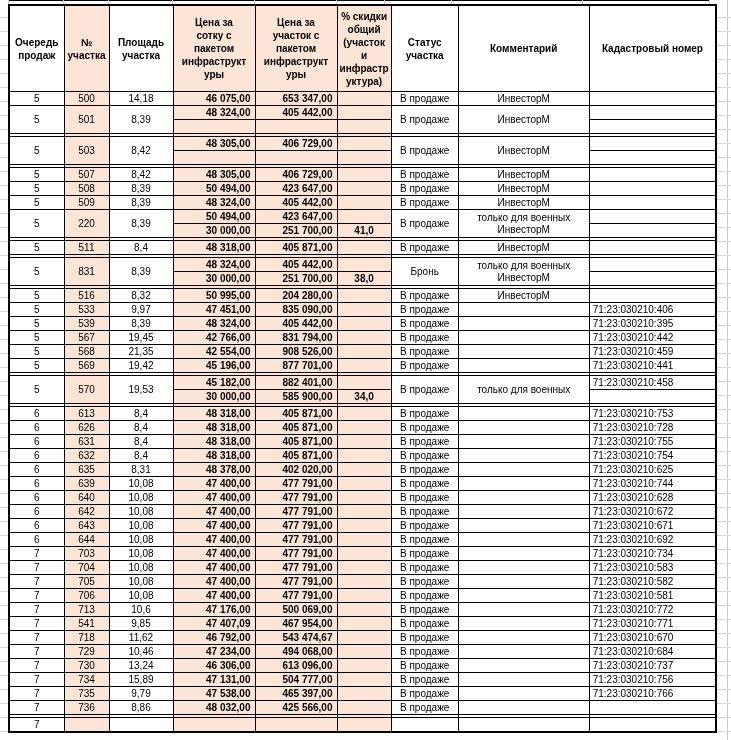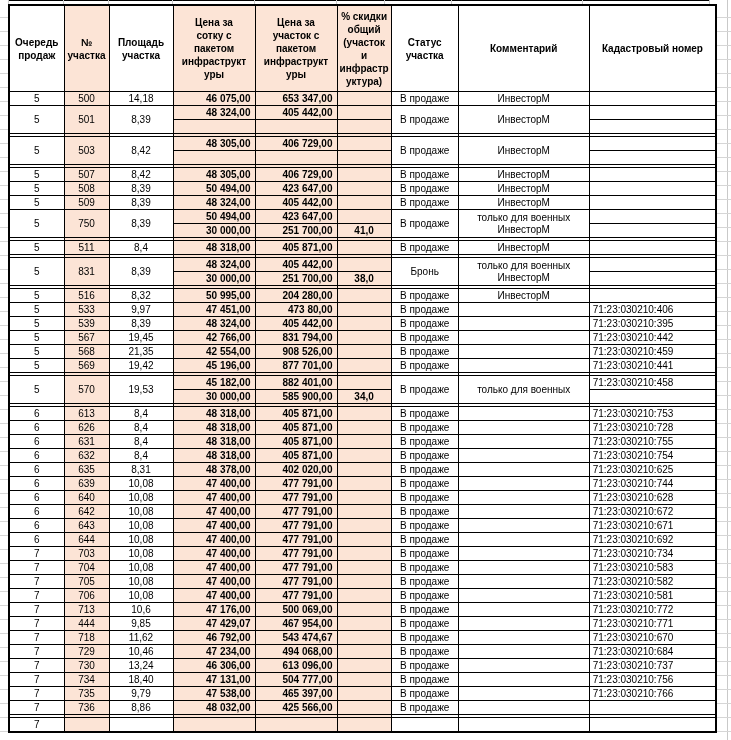--- a/index.html
+++ b/index.html
@@ -312,21 +312,21 @@
           <td class="peach price">405 442,00</td>
           <td class="peach disc"></td>
           <td>В продаже</td>
           <td class="comment">
             <div>ИнвесторМ</div>
           </td>
           <td class="cad"></td>
         </tr>
         <tr class="subrow">
           <td rowspan="2">5</td>
-          <td class="peach " rowspan="2">750</td>
+          <td class="peach " rowspan="2">220</td>
           <td rowspan="2">8,39</td>
           <td class="peach price">50 494,00</td>
           <td class="peach price">423 647,00</td>
           <td class="peach disc"></td>
           <td rowspan="2">В продаже</td>
           <td class="comment" rowspan="2">
             <div>только для военных</div>
             <div>ИнвесторМ</div>
           </td>
           <td class="cad"></td>
@@ -414,21 +414,21 @@
           <td class="comment">
             <div>ИнвесторМ</div>
           </td>
           <td class="cad"></td>
         </tr>
         <tr class="single">
           <td>5</td>
           <td class="peach ">533</td>
           <td>9,97</td>
           <td class="peach price">47 451,00</td>
-          <td class="peach price">473 80,00</td>
+          <td class="peach price">835 090,00</td>
           <td class="peach disc"></td>
           <td>В продаже</td>
           <td class="comment"></td>
           <td class="cad">71:23:030210:406</td>
         </tr>
         <tr class="single">
           <td>5</td>
           <td class="peach ">539</td>
           <td>8,39</td>
           <td class="peach price">48 324,00</td>
@@ -672,23 +672,23 @@
           <td>10,6</td>
           <td class="peach price">47 176,00</td>
           <td class="peach price">500 069,00</td>
           <td class="peach disc"></td>
           <td>В продаже</td>
           <td class="comment"></td>
           <td class="cad">71:23:030210:772</td>
         </tr>
         <tr class="single">
           <td>7</td>
-          <td class="peach ">444</td>
+          <td class="peach ">541</td>
           <td>9,85</td>
-          <td class="peach price">47 429,07</td>
+          <td class="peach price">47 407,09</td>
           <td class="peach price">467 954,00</td>
           <td class="peach disc"></td>
           <td>В продаже</td>
           <td class="comment"></td>
           <td class="cad">71:23:030210:771</td>
         </tr>
         <tr class="single">
           <td>7</td>
           <td class="peach ">718</td>
           <td>11,62</td>
@@ -717,21 +717,21 @@
           <td class="peach price">46 306,00</td>
           <td class="peach price">613 096,00</td>
           <td class="peach disc"></td>
           <td>В продаже</td>
           <td class="comment"></td>
           <td class="cad">71:23:030210:737</td>
         </tr>
         <tr class="single">
           <td>7</td>
           <td class="peach ">734</td>
-          <td>18,40</td>
+          <td>15,89</td>
           <td class="peach price">47 131,00</td>
           <td class="peach price">504 777,00</td>
           <td class="peach disc"></td>
           <td>В продаже</td>
           <td class="comment"></td>
           <td class="cad">71:23:030210:756</td>
         </tr>
         <tr class="single">
           <td>7</td>
           <td class="peach ">735</td>

